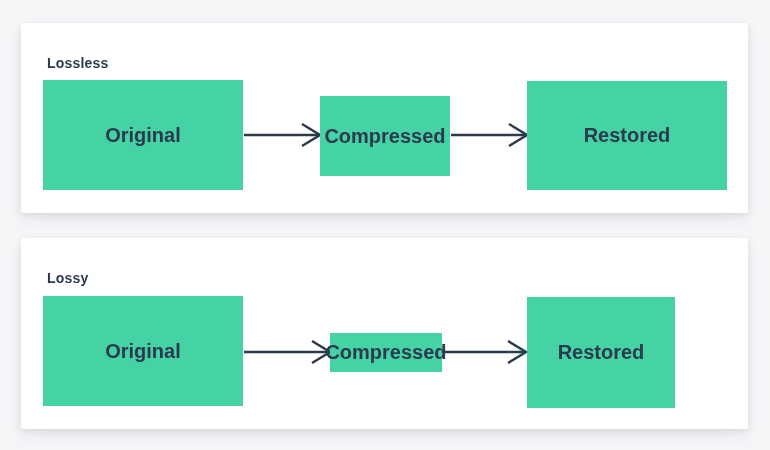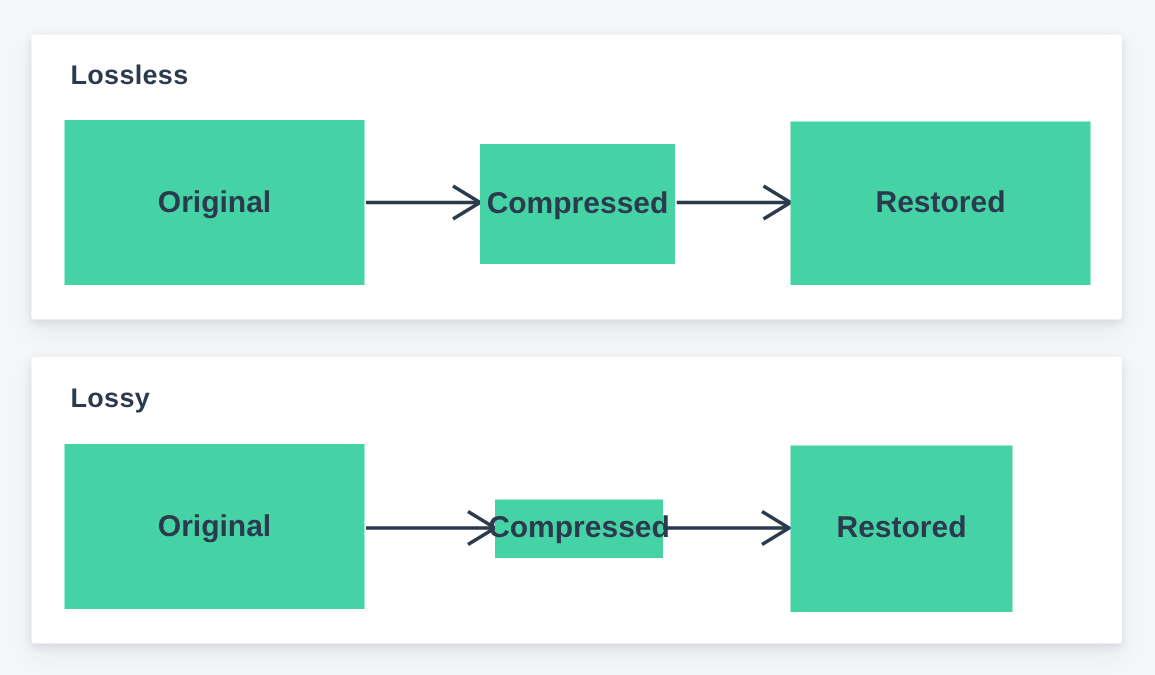--- a/index.html
+++ b/index.html
@@ -22,22 +22,22 @@
     left:21px;
     width:727px;
     background:var(--card);
     border-radius:2px;
     box-shadow:0 2px 6px rgba(45,58,75,0.12), 0 8px 18px rgba(45,58,75,0.06);
   }
   .card-lossless{top:23px;height:190px;}
   .card-lossy{top:238px;height:191px;}
   .panel-title{
     position:absolute;
-    left:26px;top:17px;
-    font-size:18px;
+    left:26px;top:32px;
+    font-size:14px;
     font-weight:bold;
     color:var(--text-navy);
     letter-spacing:0.2px;
   }
   .node{
     position:absolute;
     background:var(--node-green);
     display:flex;
     align-items:center;
     justify-content:center;

